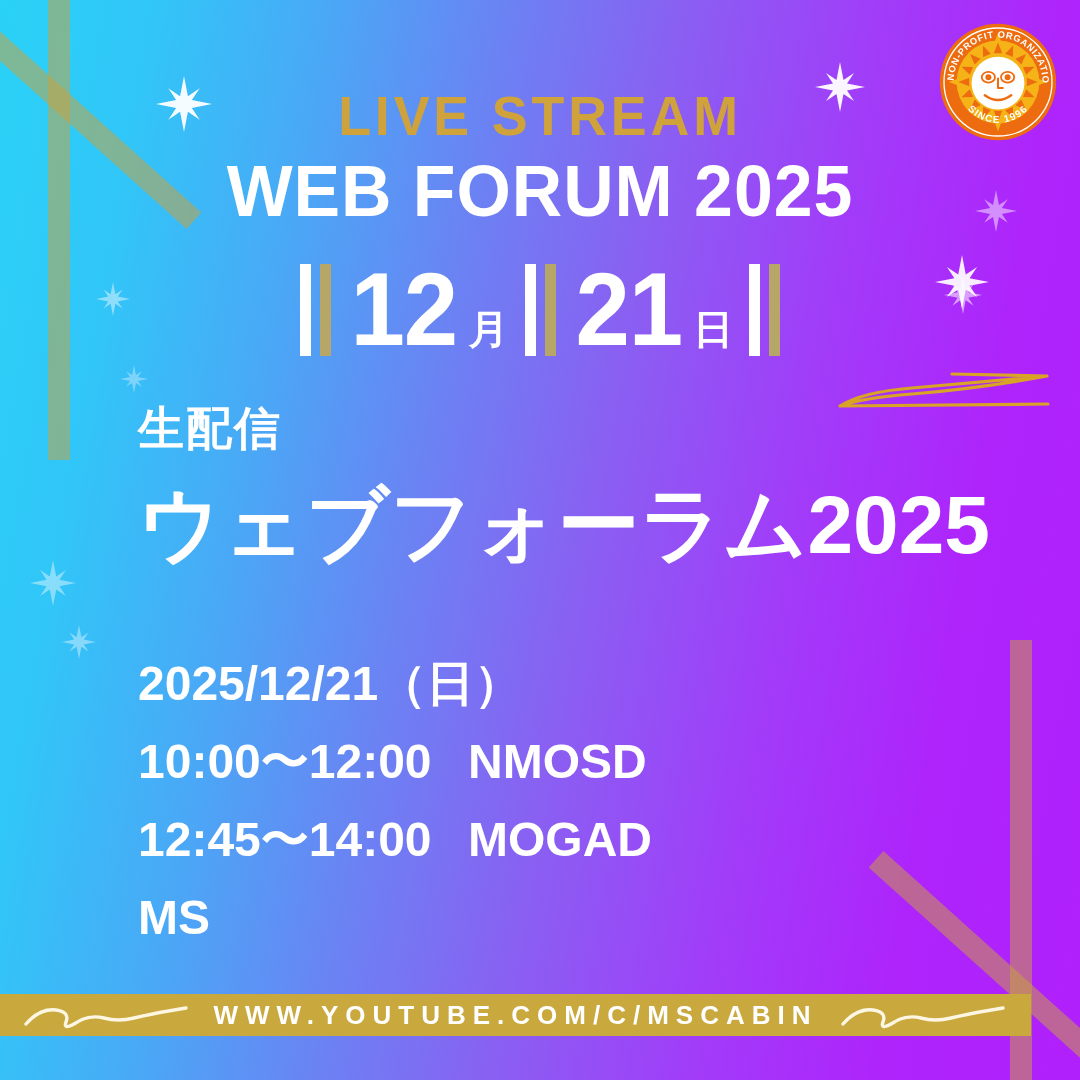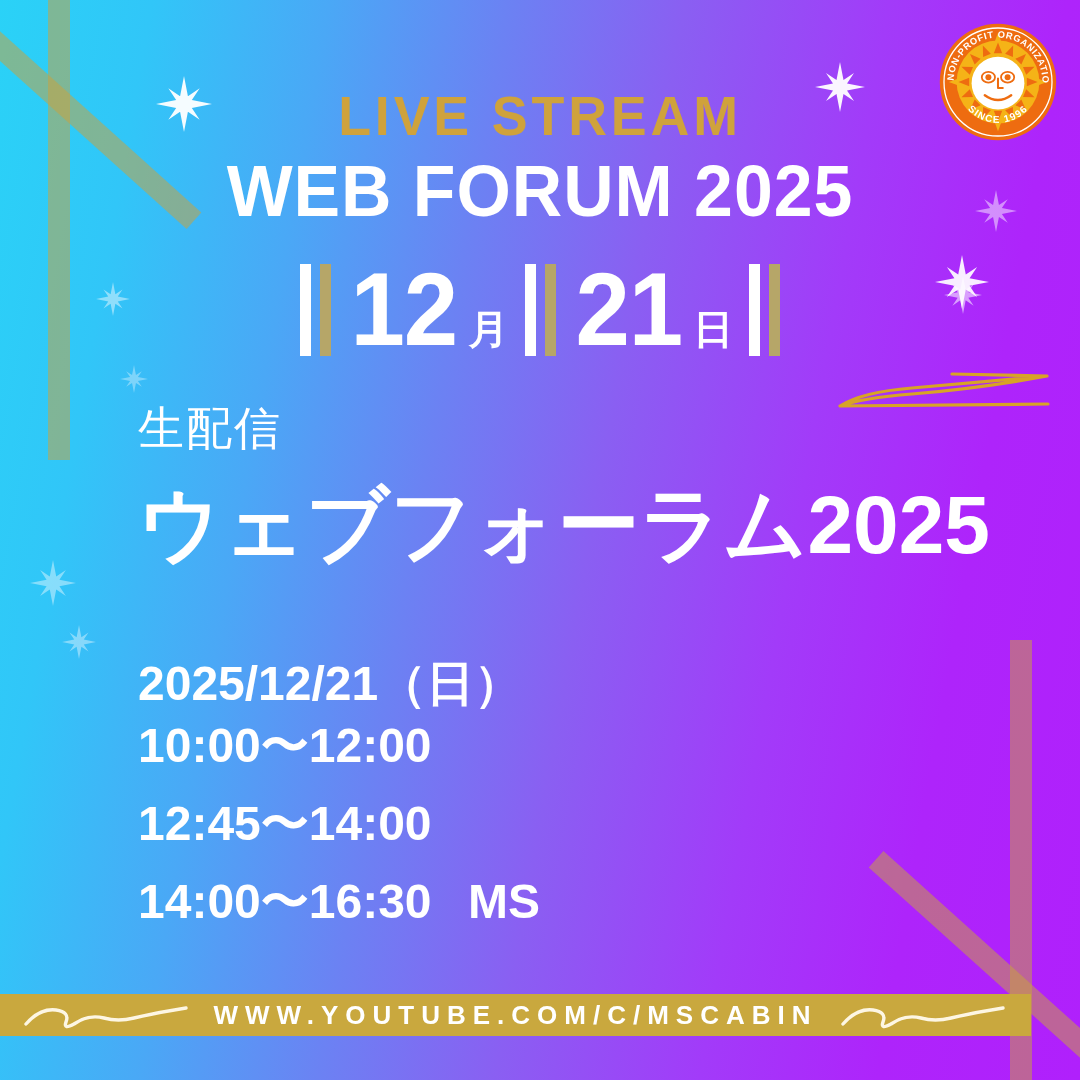--- a/index.html
+++ b/index.html
@@ -161,21 +161,21 @@
     pointer-events: none;
   }
 
   
   .sub-small {
     position: absolute;
     top: 405px;
     left: 138px;
     color: #ffffff;
     font-size: 46px;
-    font-weight: 400;
+    font-weight: 700;
     letter-spacing: 2px;
     line-height: 1;
   }
   .sub-big {
     position: absolute;
     top: 482px;
     left: 138px;
     color: #ffffff;
     font-size: 82px;
     font-weight: 900;
@@ -188,21 +188,21 @@
   .schedule {
     position: absolute;
     top: 660px;
     left: 138px;
     color: #ffffff;
   }
   .sched-date {
     font-size: 48px;
     font-weight: 800;
     line-height: 1;
-    margin-bottom: 14px;
+    margin-bottom: 30px;
     letter-spacing: 0px;
     white-space: nowrap;
   }
   .sched-row {
     display: flex;
     align-items: flex-end;
     font-size: 48px;
     font-weight: 800;
     line-height: 1;
     margin-bottom: 30px;
@@ -414,26 +414,27 @@
     </svg>
   </div>
 
   <div class="sub-small">生配信</div>
   <div class="sub-big">ウェブフォーラム2025</div>
 
   <div class="schedule">
     <div class="sched-date">2025/12/21（日）</div>
     <div class="sched-row">
       <span class="sched-time">10:00〜12:00</span>
+      <span class="sched-topic">NMOSD</span>
     </div>
     <div class="sched-row">
       <span class="sched-time">12:45〜14:00</span>
+      <span class="sched-topic">MOGAD</span>
     </div>
     <div class="sched-row">
-      <span class="sched-time">14:00〜16:30</span>
       <span class="sched-topic">MS</span>
     </div>
   </div>
 
   <div class="footer">
     <div class="squiggle squiggle-left">
       <svg width="170" height="34" viewBox="0 0 170 34">
         <path d="M4 26 Q18 10 34 12 Q48 14 44 24 Q41 32 52 26 Q66 16 82 20 Q96 24 112 20 Q138 14 164 10" fill="none" stroke="#fdf6e3" stroke-width="3.4" stroke-linecap="round" stroke-linejoin="round"></path>
       </svg>
     </div>

